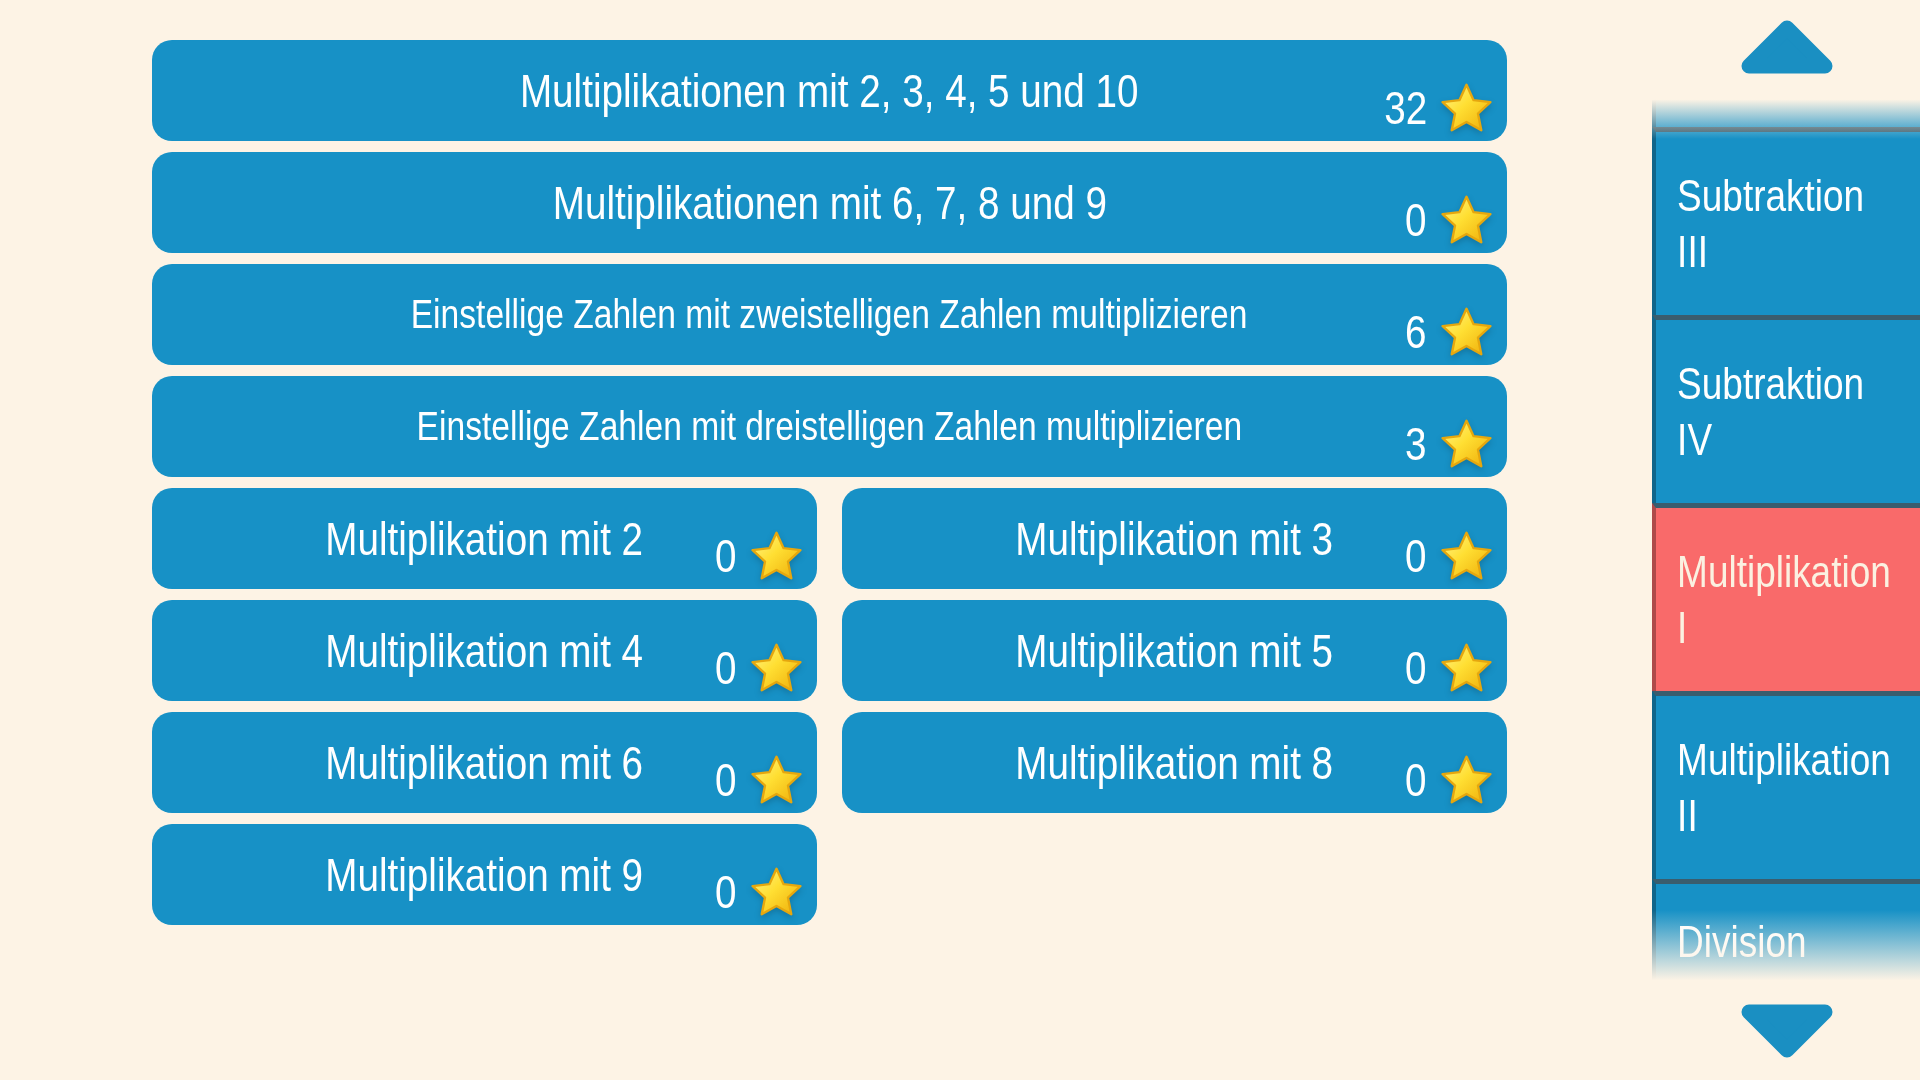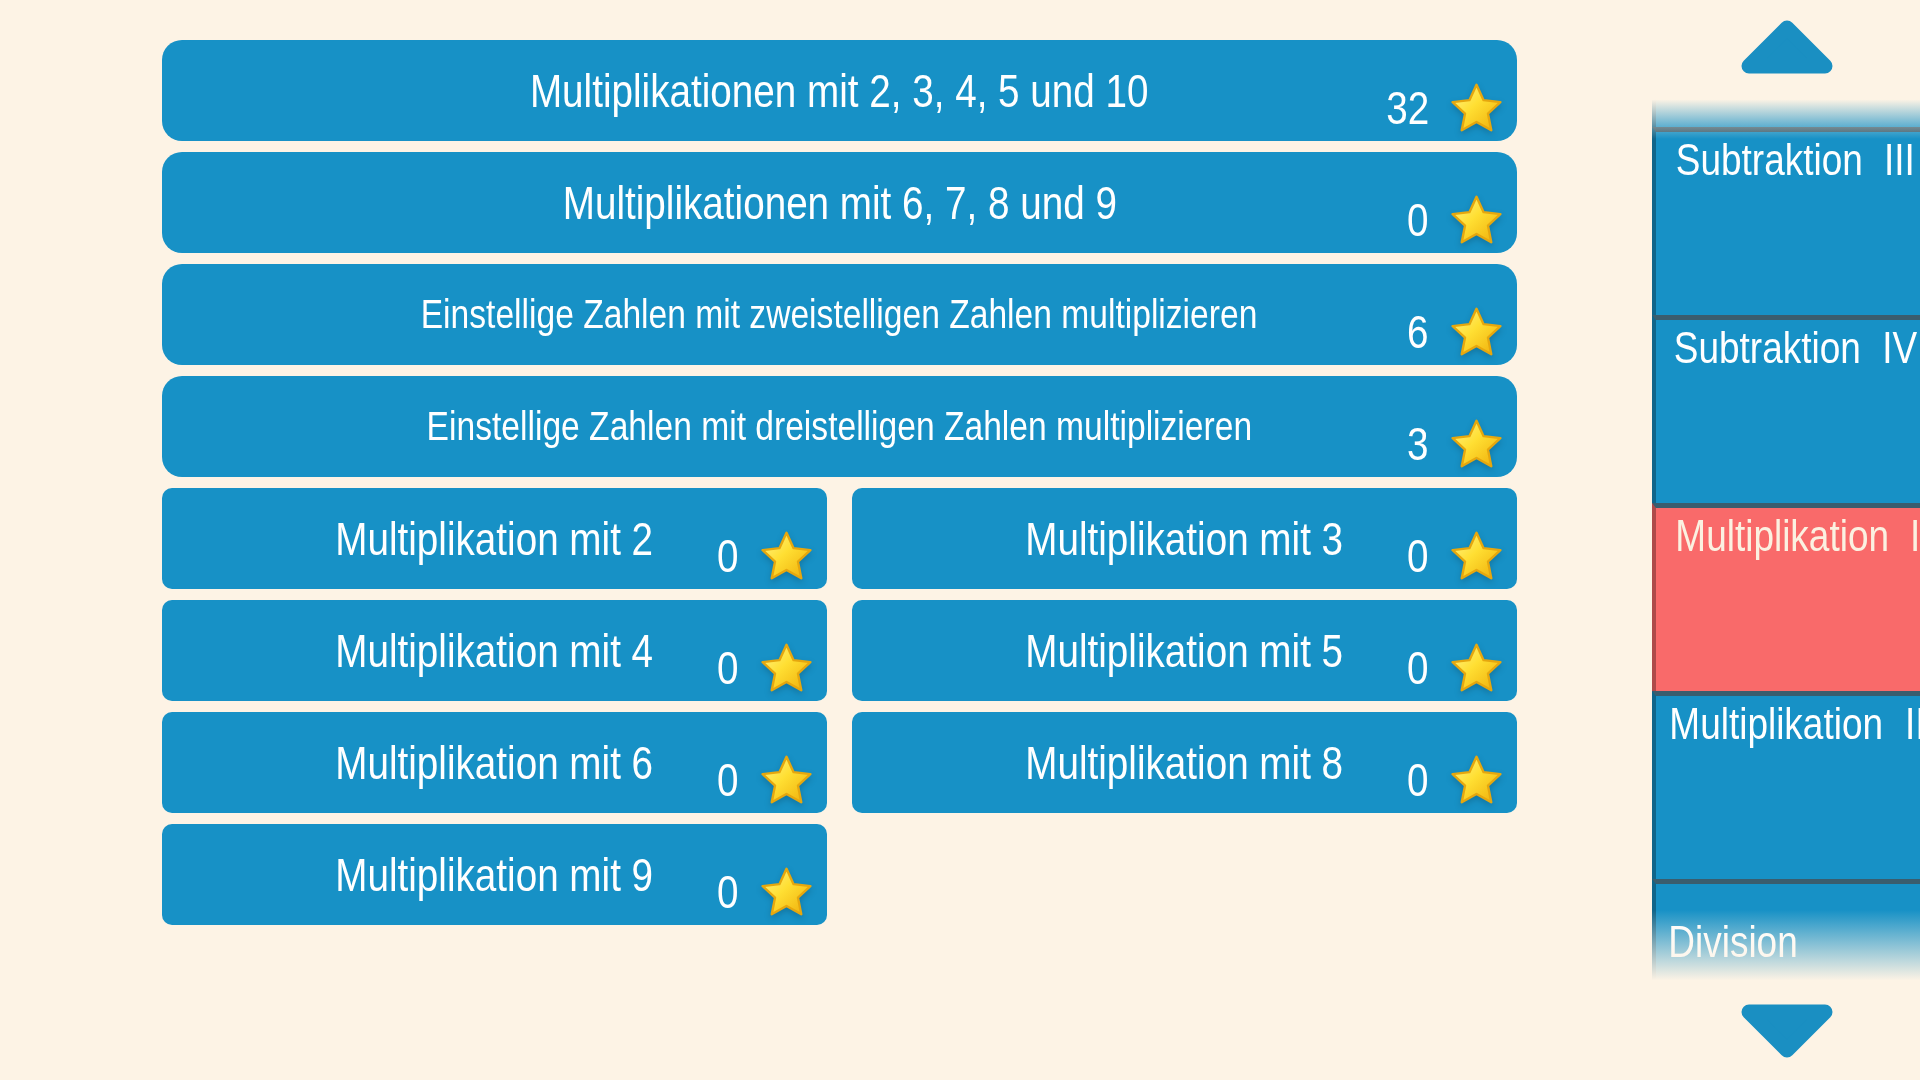--- a/index.html
+++ b/index.html
@@ -7,53 +7,53 @@
   .stage {
     position:relative; width:1920px; height:1080px; overflow:hidden;
     background:#fdf3e5;
     font-family:"Liberation Sans", sans-serif;
   }
   
   .cond { display:inline-block; transform:scaleX(0.84); transform-origin:50% 50%; white-space:nowrap; }
 
   
   .exercises {
-    position:absolute; left:162px; top:40px; width:1355px;
+    position:absolute; left:152px; top:40px; width:1355px;
     display:flex; flex-wrap:wrap; column-gap:25px; row-gap:11px;
   }
   .ex-btn {
     position:relative; height:101px; background:#1791c6; border:none; padding:0;
     border-radius:20px; display:flex; align-items:center; justify-content:center;
     cursor:pointer;
   }
   .ex-btn.full, .ex-btn.full-small { width:1355px; }
-  .ex-btn.half { width:665px;border-radius:10px; }
+  .ex-btn.half { width:665px; }
   .ex-label { color:#ffffff; font-size:46px; font-weight:normal; }
   .ex-btn.full-small .ex-label { font-size:40px; }
   .star-group {
     position:absolute; right:13px; bottom:6px;
-    display:flex; align-items:center; gap:20px; pointer-events:none;
+    display:flex; align-items:center; gap:12px; pointer-events:none;
   }
   .star-count { color:#ffffff; font-size:46px; transform-origin:100% 50%; }
   .star-svg { width:55px; height:55px; filter:drop-shadow(0 3px 3px rgba(0,0,0,0.18)); }
 
   
   .sidebar {
     position:absolute; left:1652px; top:95px; width:268px; height:895px;
     display:flex; flex-direction:column;
   }
   .sb-spacer {
     height:32px; flex:0 0 32px; background:#1791c6;
     border-left:4px solid rgba(0,0,0,0.30); box-sizing:border-box;
   }
   .sb-item {
     flex:0 0 188px; height:188px; box-sizing:border-box;
     border-top:5px solid #3a5d6e; border-left:4px solid rgba(0,0,0,0.30);
     background:#1791c6; color:#ffffff;
-    display:flex; flex-direction:row; justify-content:center;
+    display:flex; flex-direction:column; justify-content:center;
     cursor:pointer;
   }
   .sb-item.selected { background:#f96a6a; color:#fbf1e1; }
   .sb-item.last { flex:1 1 auto; height:auto; justify-content:flex-start; padding-top:30px; }
   .sb-line { display:block; font-size:44px; line-height:56px; transform:scaleX(0.84); transform-origin:50% 50%; white-space:nowrap; }
 
   .fade-top {
     position:absolute; left:-2px; right:0; top:0; height:44px; pointer-events:none;
     background:linear-gradient(#fdf3e5 10%, rgba(253,243,229,0));
   }

